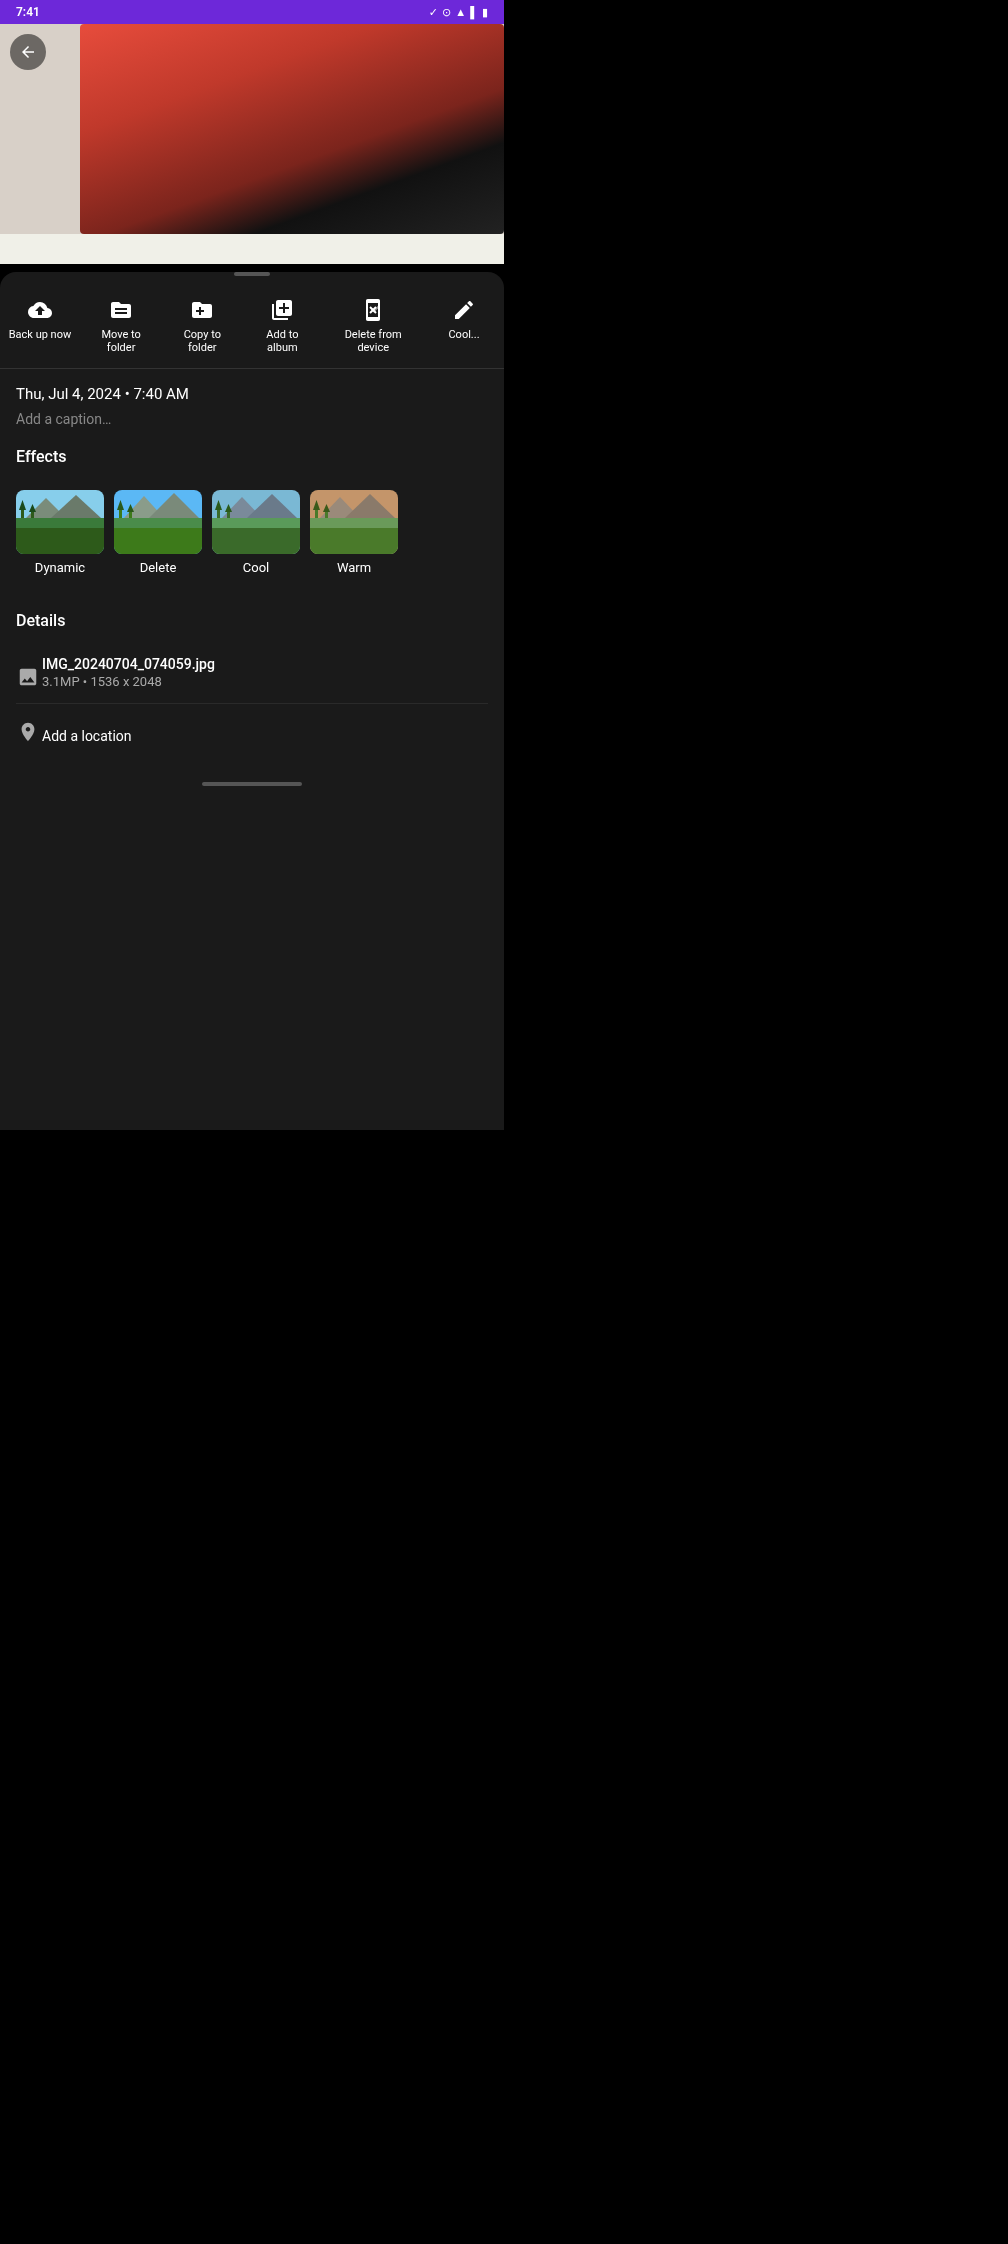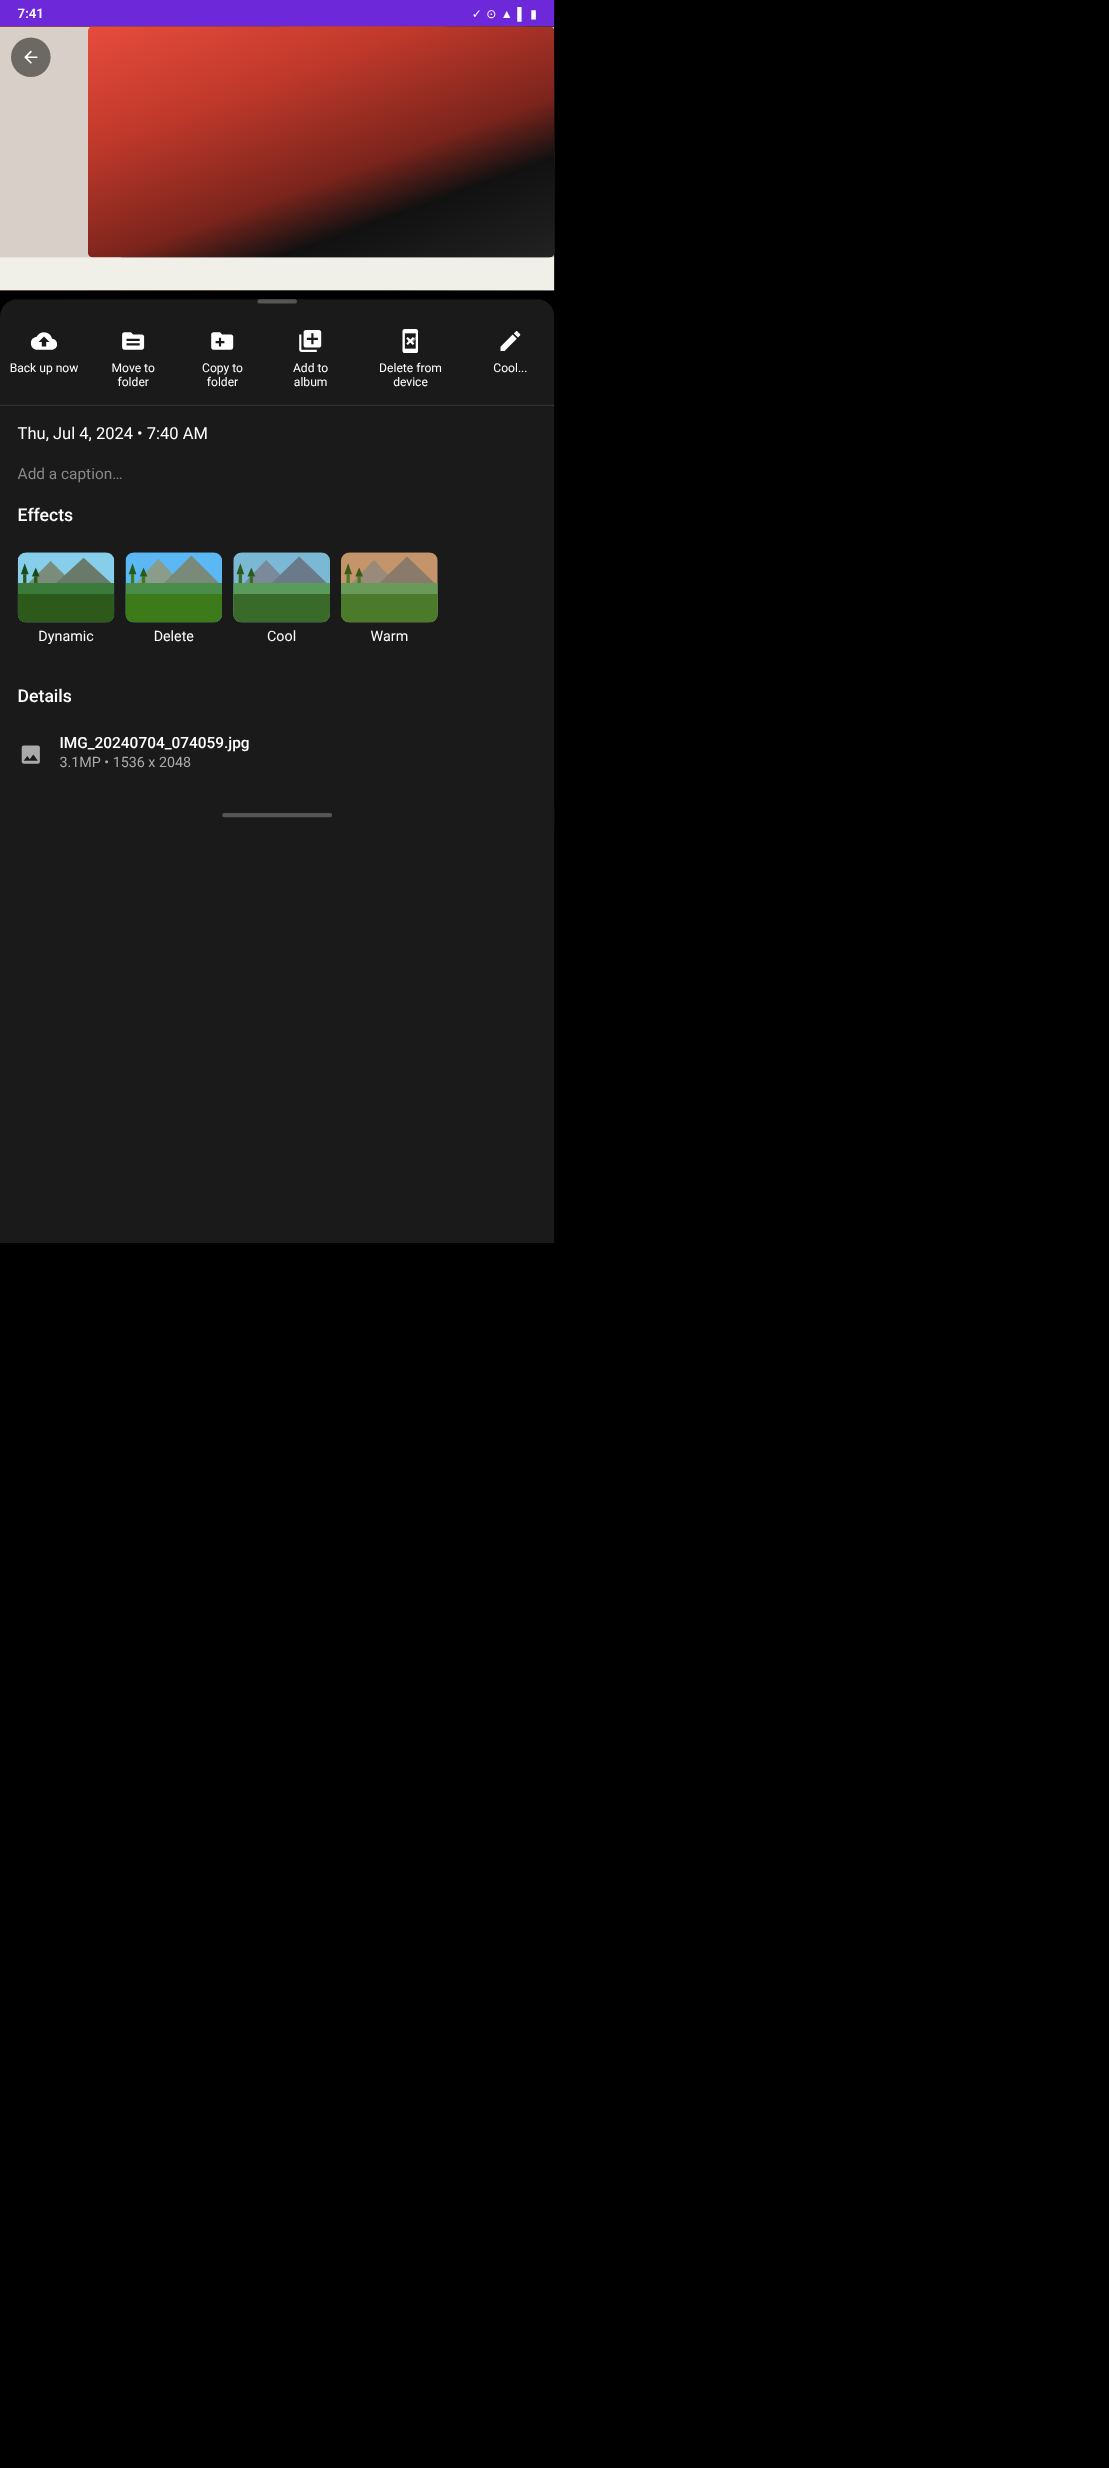--- a/index.html
+++ b/index.html
@@ -140,21 +140,20 @@
     .date-text {
       font-size: 15px;
       font-weight: 400;
       color: #fff;
     }
     .caption-input {
       font-size: 14px;
       color: #888;
       padding: 8px 0 12px;
       cursor: pointer;
-      margin-top: 12px;
     }
 
     
     .effects-section {
       padding: 0 16px 16px;
     }
     .section-title {
       font-size: 16px;
       font-weight: 500;
       color: #fff;
@@ -189,23 +188,23 @@
       font-size: 13px;
       color: #fff;
     }
 
     
     .details-section {
       padding: 16px 16px;
     }
     .detail-row {
       display: flex;
-      align-items: center;
+      align-items: flex-end;
       padding: 14px 0;
-      gap: 14px;
+      gap: 2px;
       border-bottom: 1px solid #2a2a2a;
     }
     .detail-row:last-child {
       border-bottom: none;
     }
     .detail-icon {
       width: 24px;
       height: 24px;
       display: flex;
       align-items: center;
@@ -446,19 +445,29 @@
           <path d="M21 19V5c0-1.1-.9-2-2-2H5c-1.1 0-2 .9-2 2v14c0 1.1.9 2 2 2h14c1.1 0 2-.9 2-2zM8.5 13.5l2.5 3.01L14.5 12l4.5 6H5l3.5-4.5z"></path>
         </svg>
       </div>
       <div class="detail-info">
         <div class="detail-title">IMG_20240704_074059.jpg</div>
         <div class="detail-subtitle">3.1MP  •  1536 x 2048</div>
       </div>
     </div>
 
 
+    <div class="detail-row">
+      <div class="detail-icon">
+        <svg width="22" height="22" viewBox="0 0 24 24" fill="#aaa">
+          <path d="M12 2C8.13 2 5 5.13 5 9c0 5.25 7 13 7 13s7-7.75 7-13c0-3.87-3.13-7-7-7zm0 9.5c-1.38 0-2.5-1.12-2.5-2.5s1.12-2.5 2.5-2.5 2.5 1.12 2.5 2.5-1.12 2.5-2.5 2.5z"></path>
+        </svg>
+      </div>
+      <div class="detail-info">
+        <div class="detail-add">Add a location</div>
+      </div>
+    </div>
 
   </div>
 
   <div class="home-bar">
     <div class="home-bar-indicator"></div>
   </div>
 </div>
 
 </body></html>

